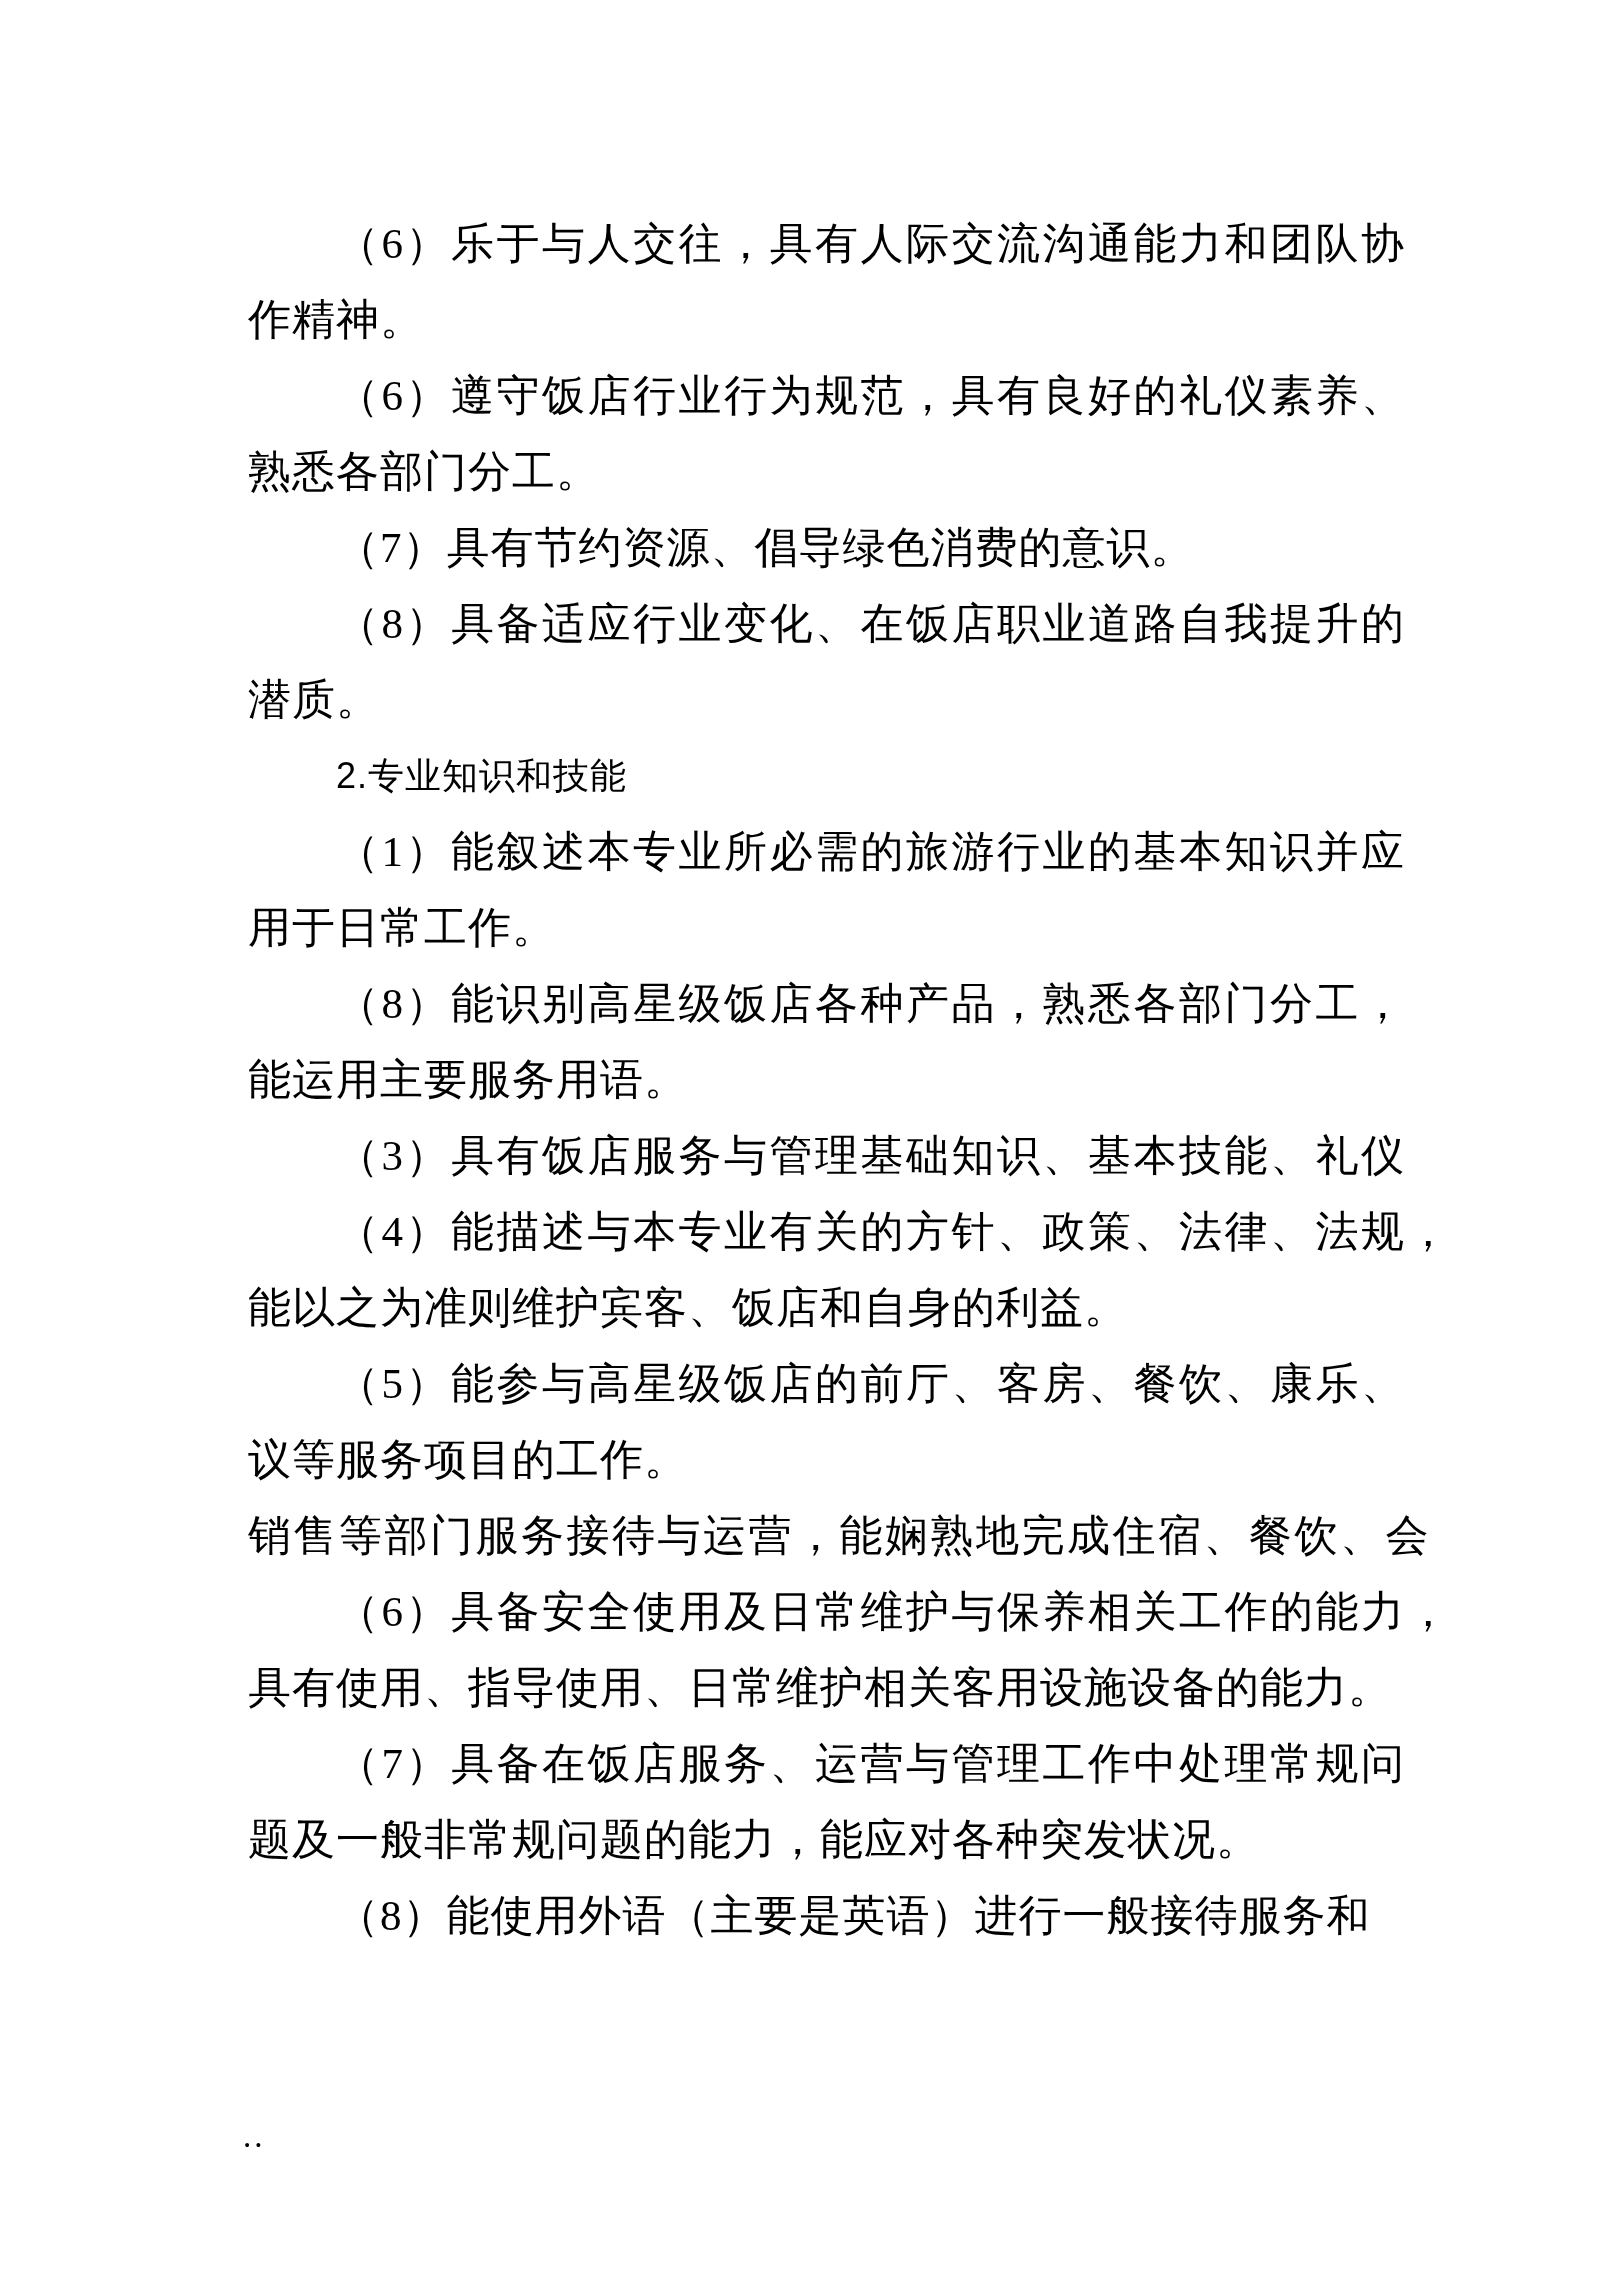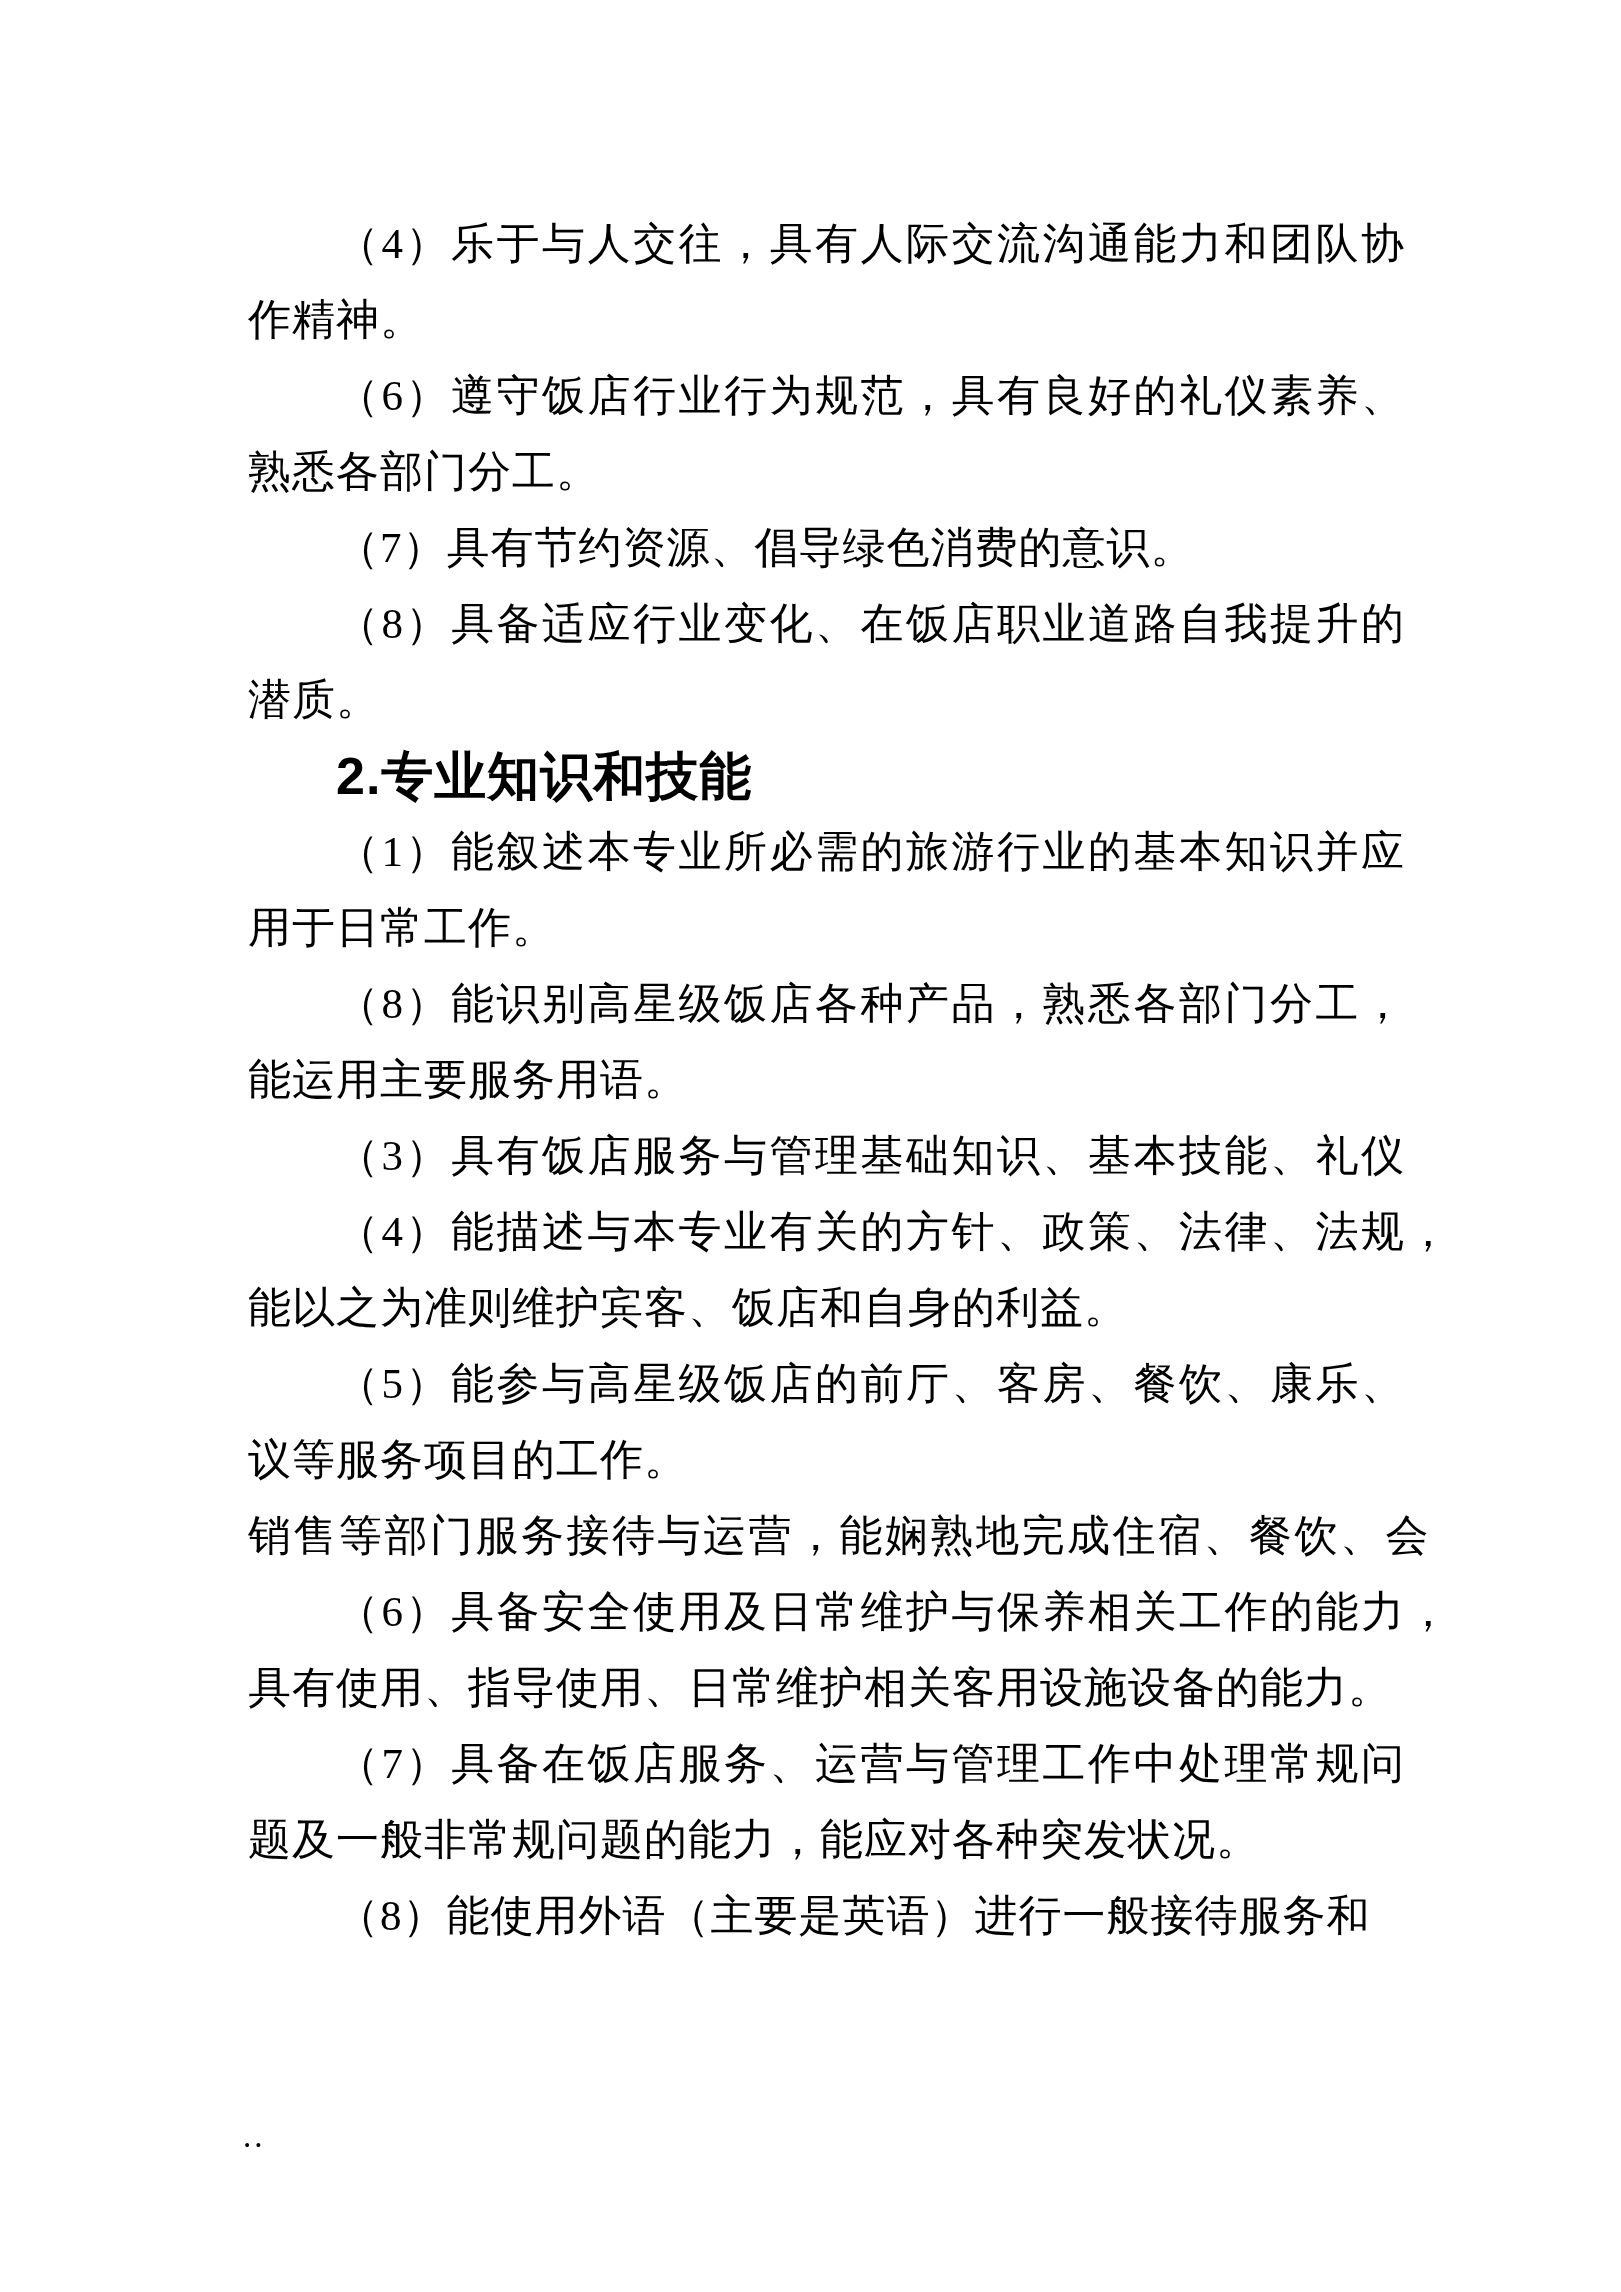--- a/index.html
+++ b/index.html
@@ -21,42 +21,42 @@
     line-height: 76px;
     font-size: 43px;
     font-family: "Liberation Serif", serif;
     color: #000000;
     white-space: nowrap;
     letter-spacing: 1px;
   }
   .line.indent { text-indent: 88px; }
   .line.stretch { letter-spacing: 2.5px; }
   .line.bold {
-    font-weight: bold;
+    font-weight: normal;
     font-family: "Liberation Sans", sans-serif;
-    font-size: 52px;
+    font-size: 36px;
     letter-spacing: 1px;
   }
   .footer-mark {
     position: absolute;
     left: 243px;
     top: 2120px;
     font-size: 33px;
     line-height: 33px;
     letter-spacing: 2.9px;
     font-family: "Liberation Serif", serif;
     color: #000000;
   }
 </style>
 </head>
 <body>
 
 <div class="page">
   <div class="textblock">
-      <div class="line indent stretch">（4）乐于与人交往，具有人际交流沟通能力和团队协</div>
+      <div class="line indent stretch">（6）乐于与人交往，具有人际交流沟通能力和团队协</div>
       <div class="line">作精神。</div>
       <div class="line indent stretch">（6）遵守饭店行业行为规范，具有良好的礼仪素养、</div>
       <div class="line">熟悉各部门分工。</div>
       <div class="line indent">（7）具有节约资源、倡导绿色消费的意识。</div>
       <div class="line indent stretch">（8）具备适应行业变化、在饭店职业道路自我提升的</div>
       <div class="line">潜质。</div>
       <div class="line indent bold">2.专业知识和技能</div>
       <div class="line indent stretch">（1）能叙述本专业所必需的旅游行业的基本知识并应</div>
       <div class="line">用于日常工作。</div>
       <div class="line indent stretch">（8）能识别高星级饭店各种产品，熟悉各部门分工，</div>

